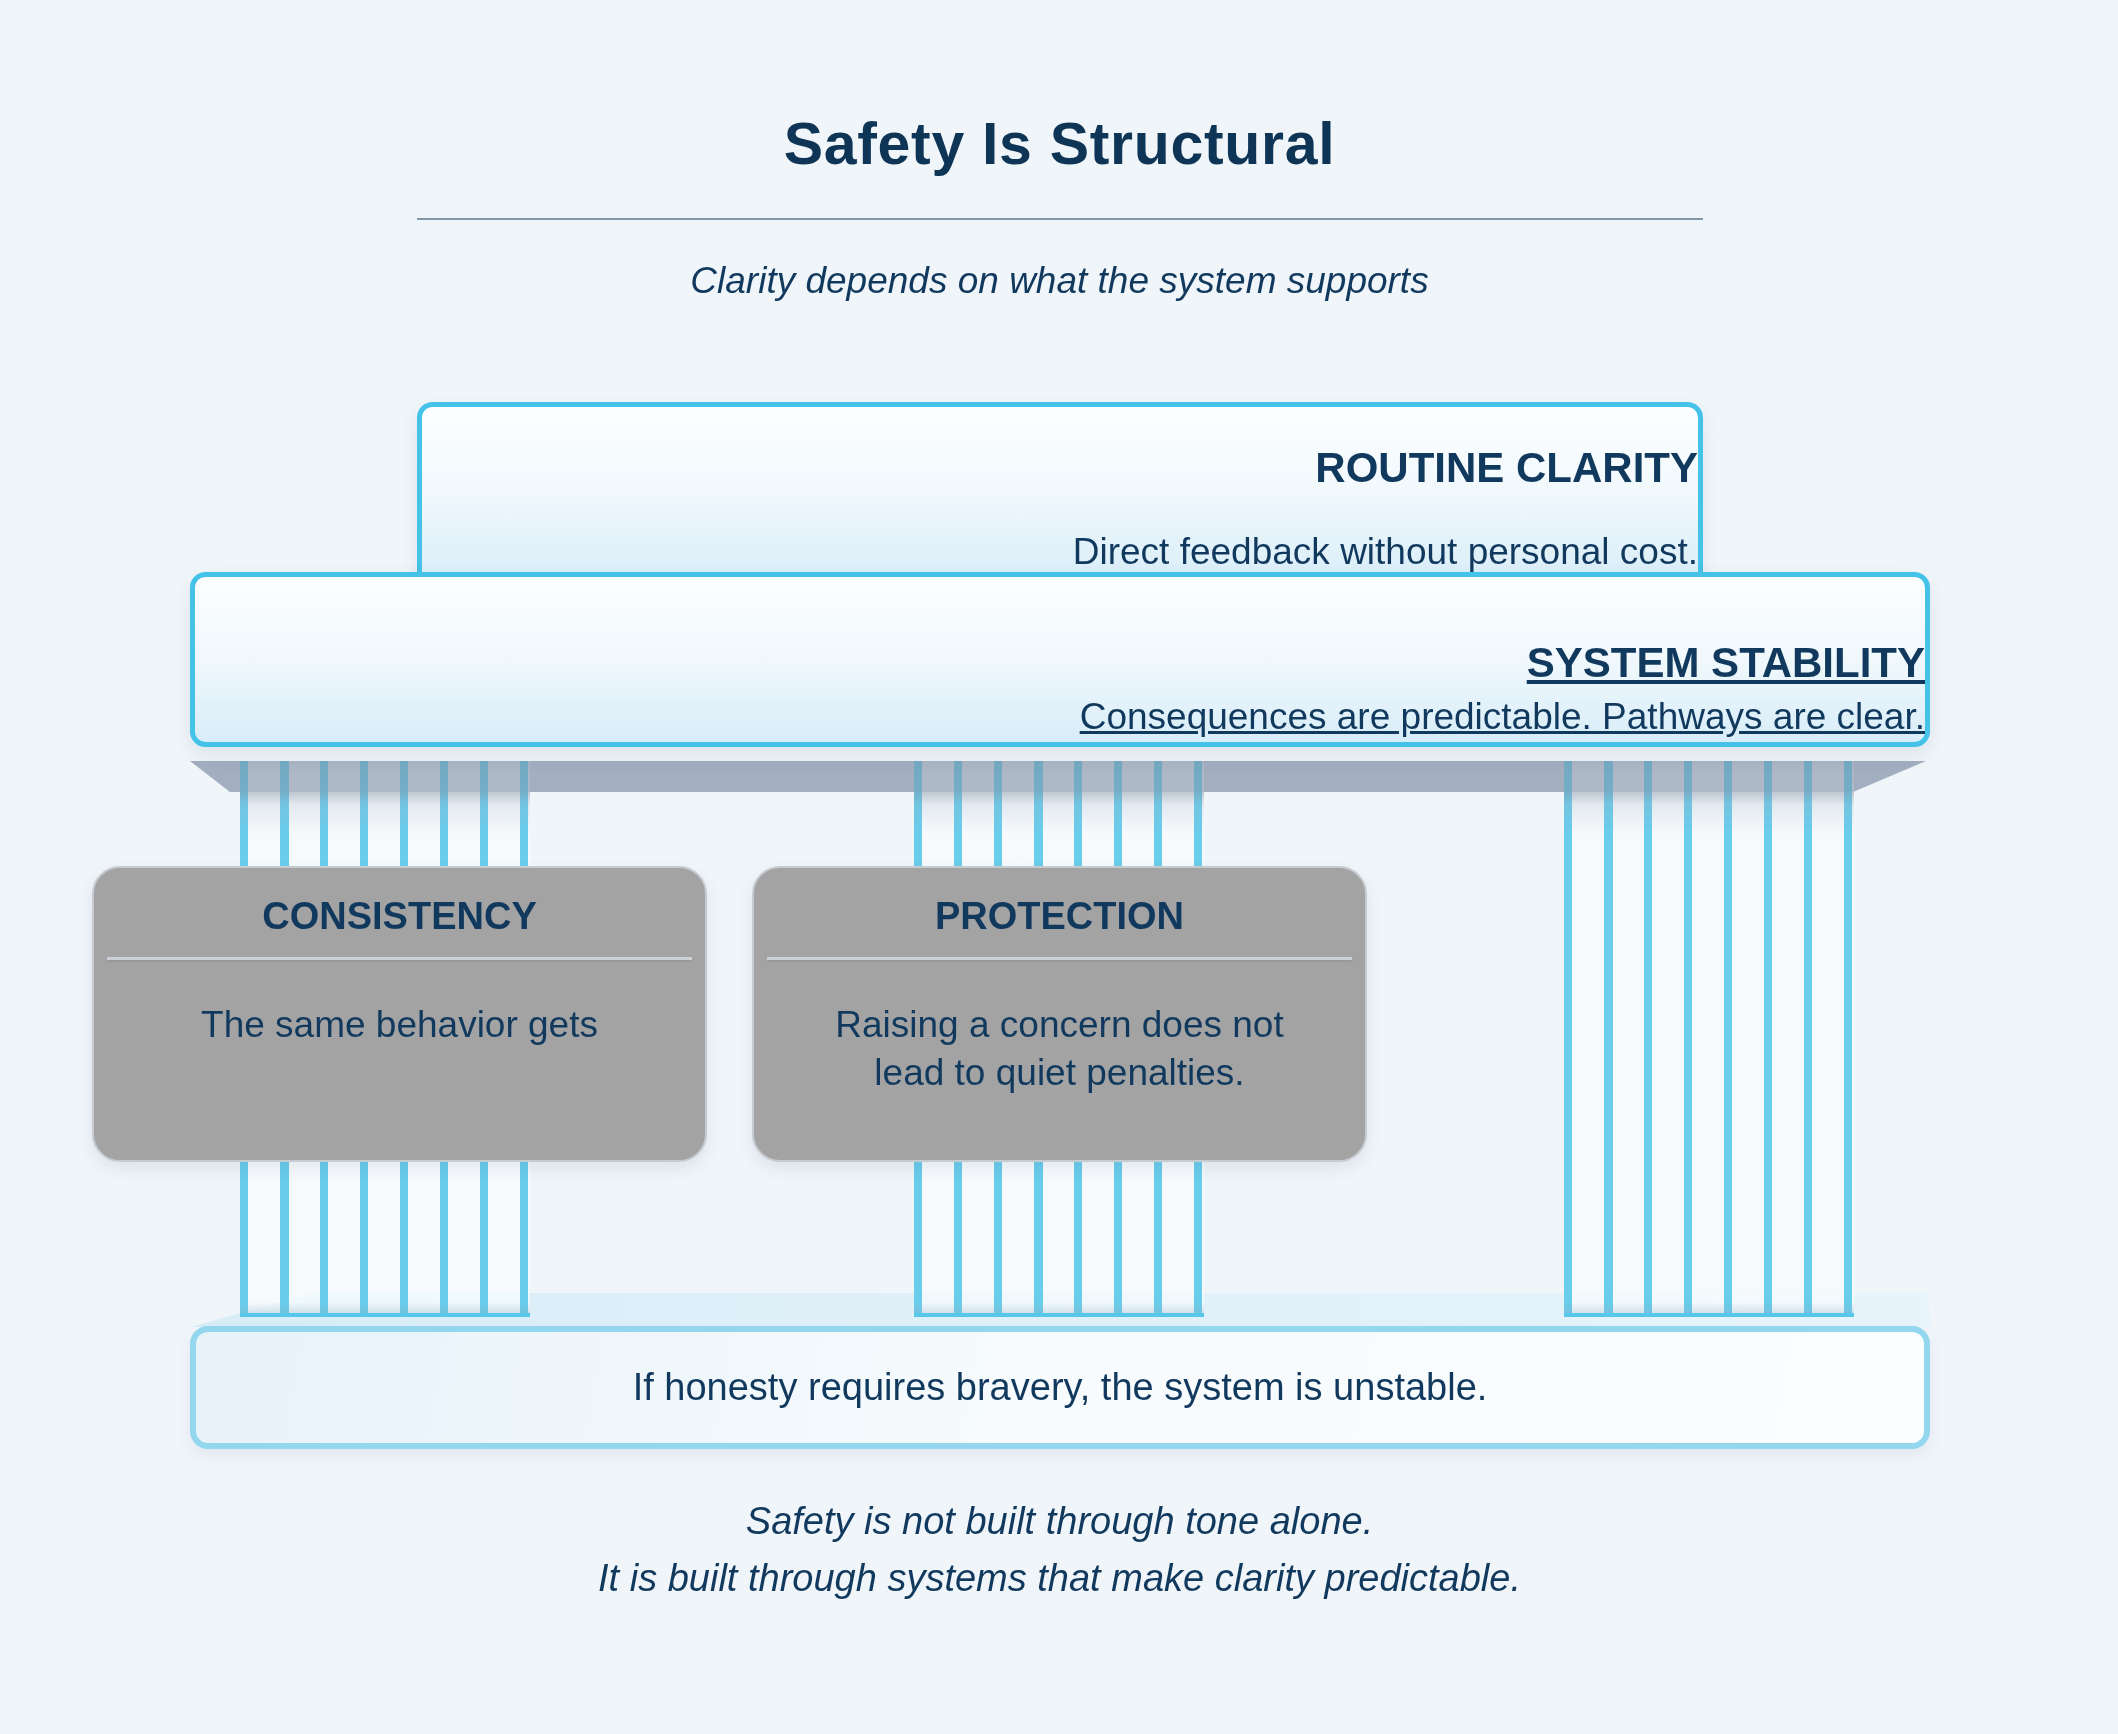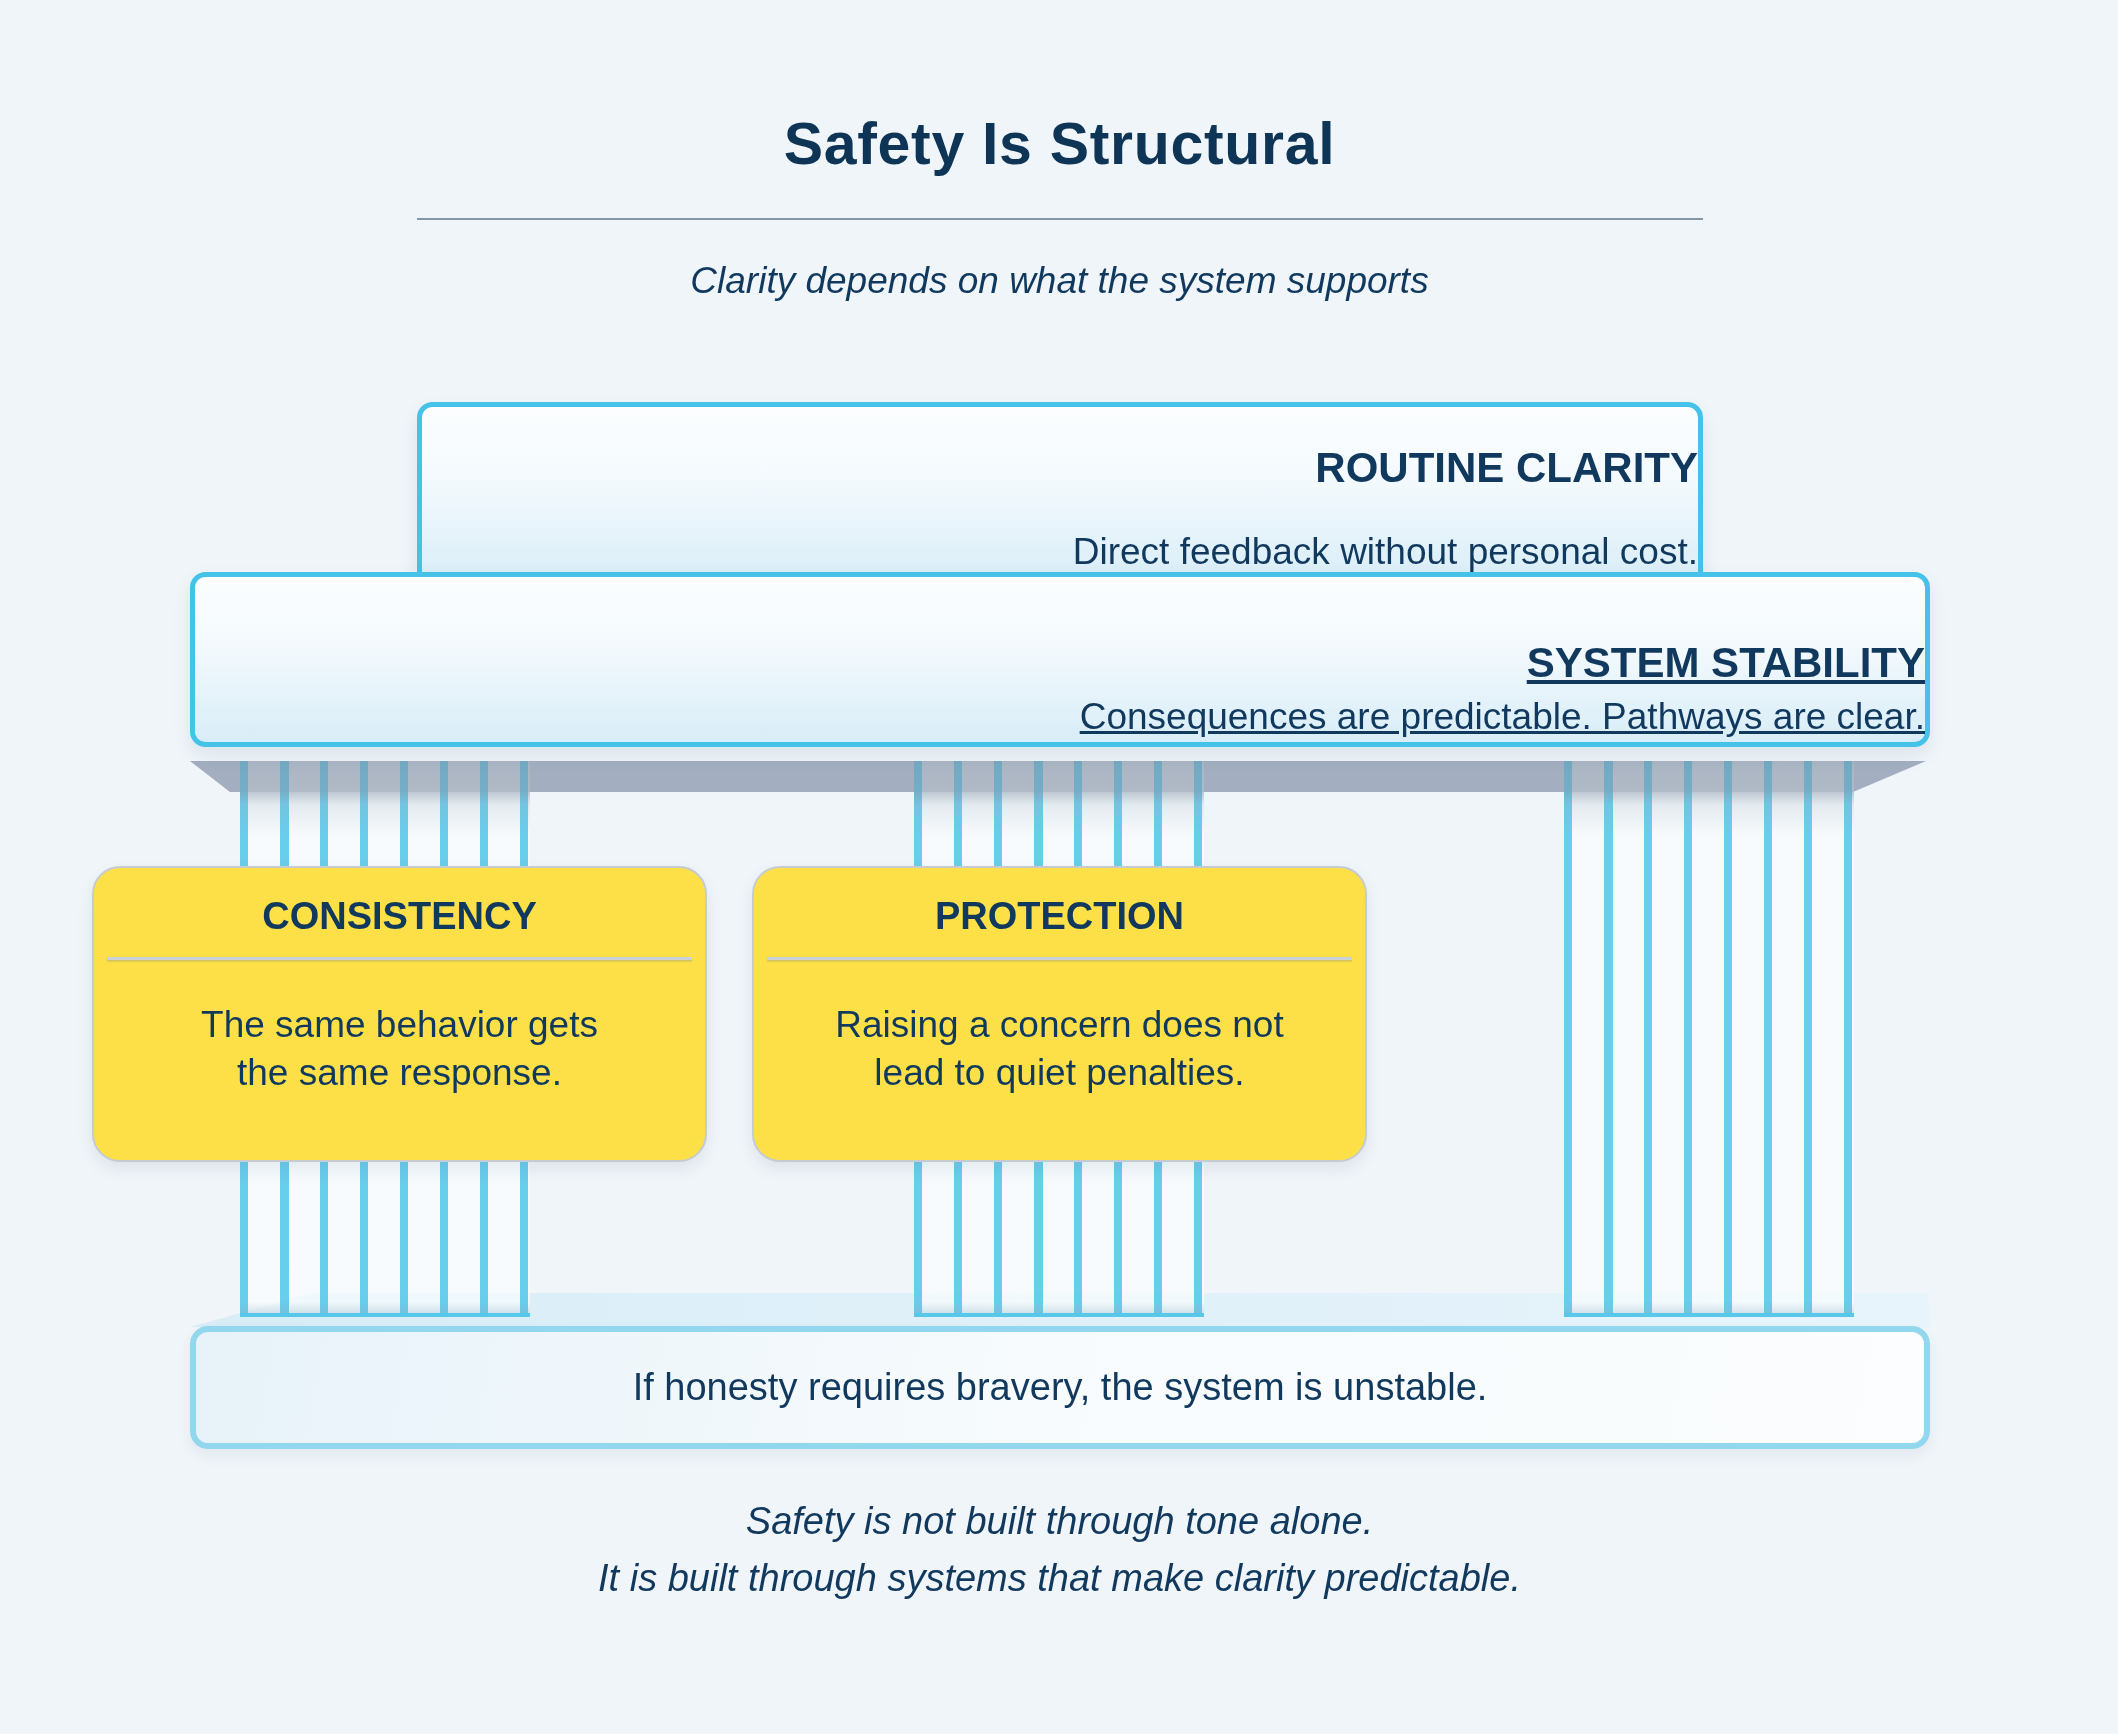--- a/index.html
+++ b/index.html
@@ -65,21 +65,21 @@
     content:""; position:absolute; left:0; right:0; bottom:0; height:11.3px;
     background:linear-gradient(180deg, rgba(140,170,190,0), rgba(140,170,190,0.30));
   }
   #pillar-1 { left:240px; }
   #pillar-2 { left:914px; }
   #pillar-3 { left:1564px; }
 
   .card {
     position:absolute; top:866px; width:615px; height:296px; z-index:4;
     box-sizing:border-box;
-    background:#fde047; border:2.8px solid #c6cbd1; border-radius:28px;
+    background:#a3a3a3; border:2.8px solid #c6cbd1; border-radius:28px;
     box-shadow:0 7px 15.6px rgba(50,80,110,0.10);
     text-align:center;
   }
   .card-heading { margin-top:25.5px; font-size:38px; font-weight:700; line-height:1.2; }
   .card-divider {
     height:2.1px; background:#ccd1d7; margin:18.4px 12.7px 0 12.7px;
     box-shadow:0 1.4px 1.4px rgba(120,130,140,0.35);
   }
   .card-body { margin-top:41px; font-size:37px; line-height:1.32; }
   #card-1 { left:92px; }
@@ -125,21 +125,20 @@
   <section class="block" id="system-block">
     <div class="block-heading">SYSTEM STABILITY</div>
     <div class="block-desc">Consequences are predictable. Pathways are clear.</div>
   </section>
 
   <article class="card" id="card-1">
     <div class="card-heading">CONSISTENCY</div>
     <div class="card-divider"></div>
     <div class="card-body">
       <div>The same behavior gets</div>
-      <div>the same response.</div>
       <div></div>
     </div>
   </article>
 
   <article class="card" id="card-2">
     <div class="card-heading">PROTECTION</div>
     <div class="card-divider"></div>
     <div class="card-body">
       <div>Raising a concern does not</div>
       <div>lead to quiet penalties.</div>

